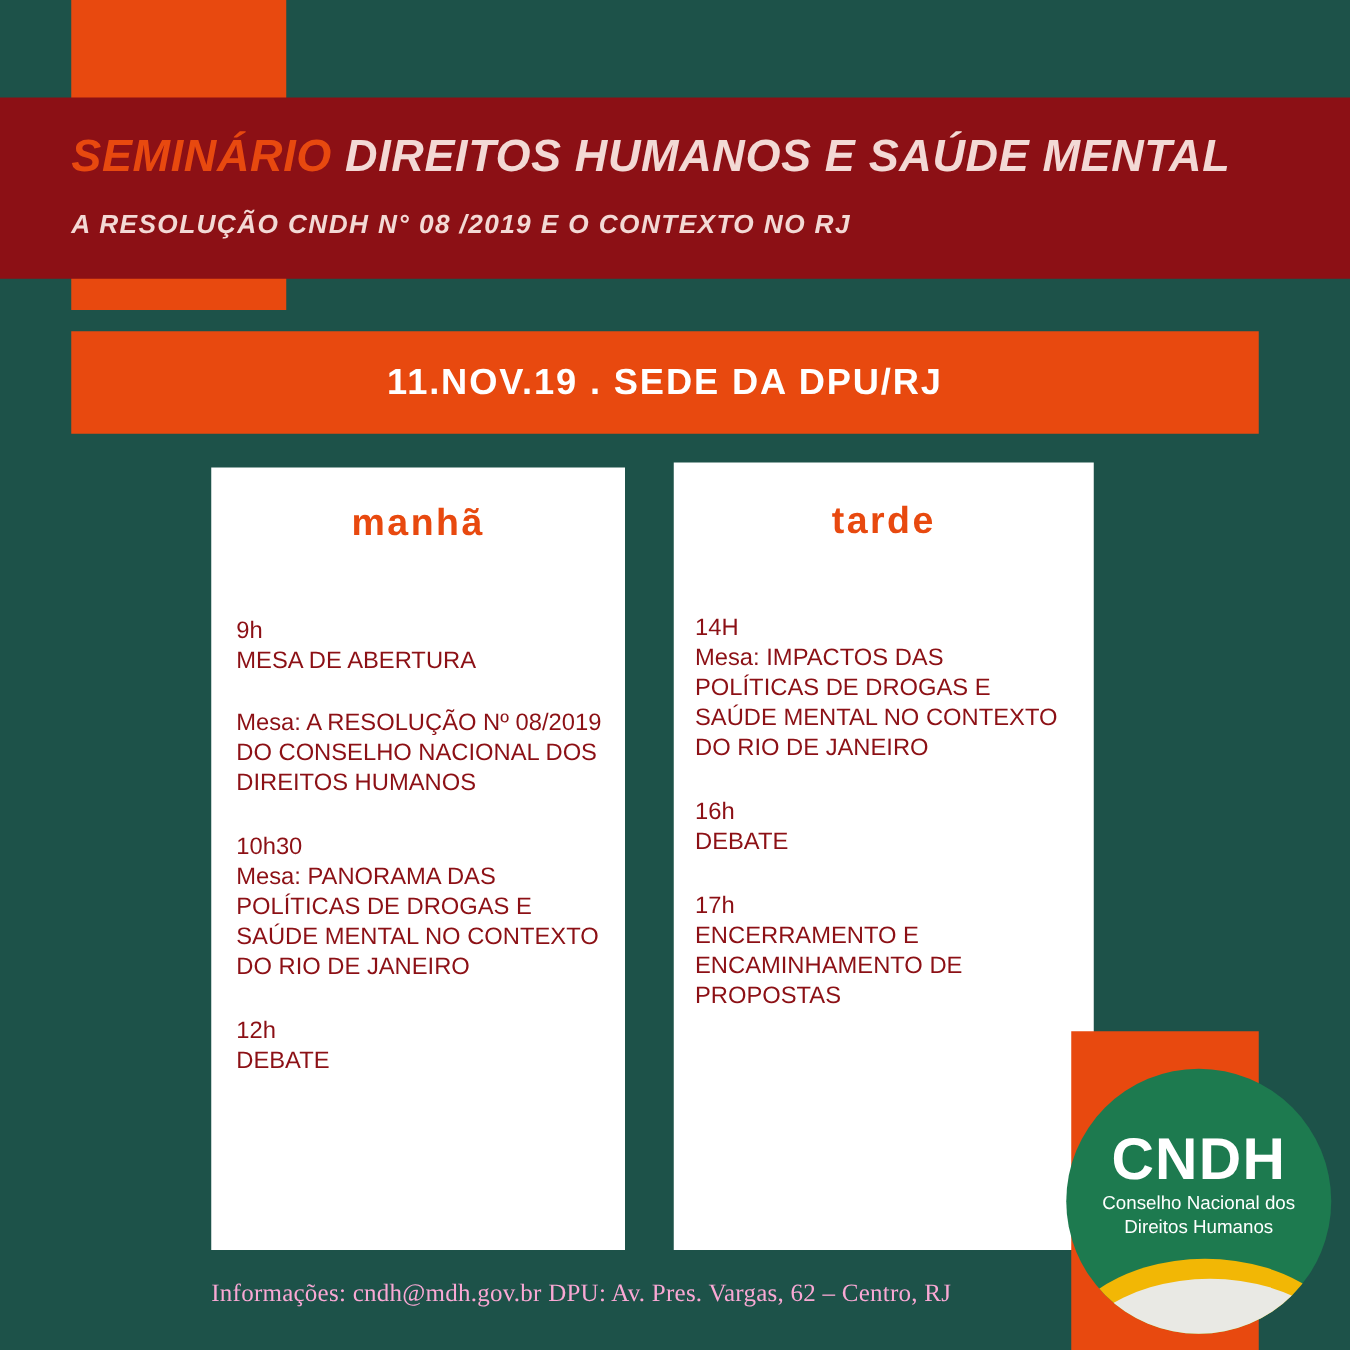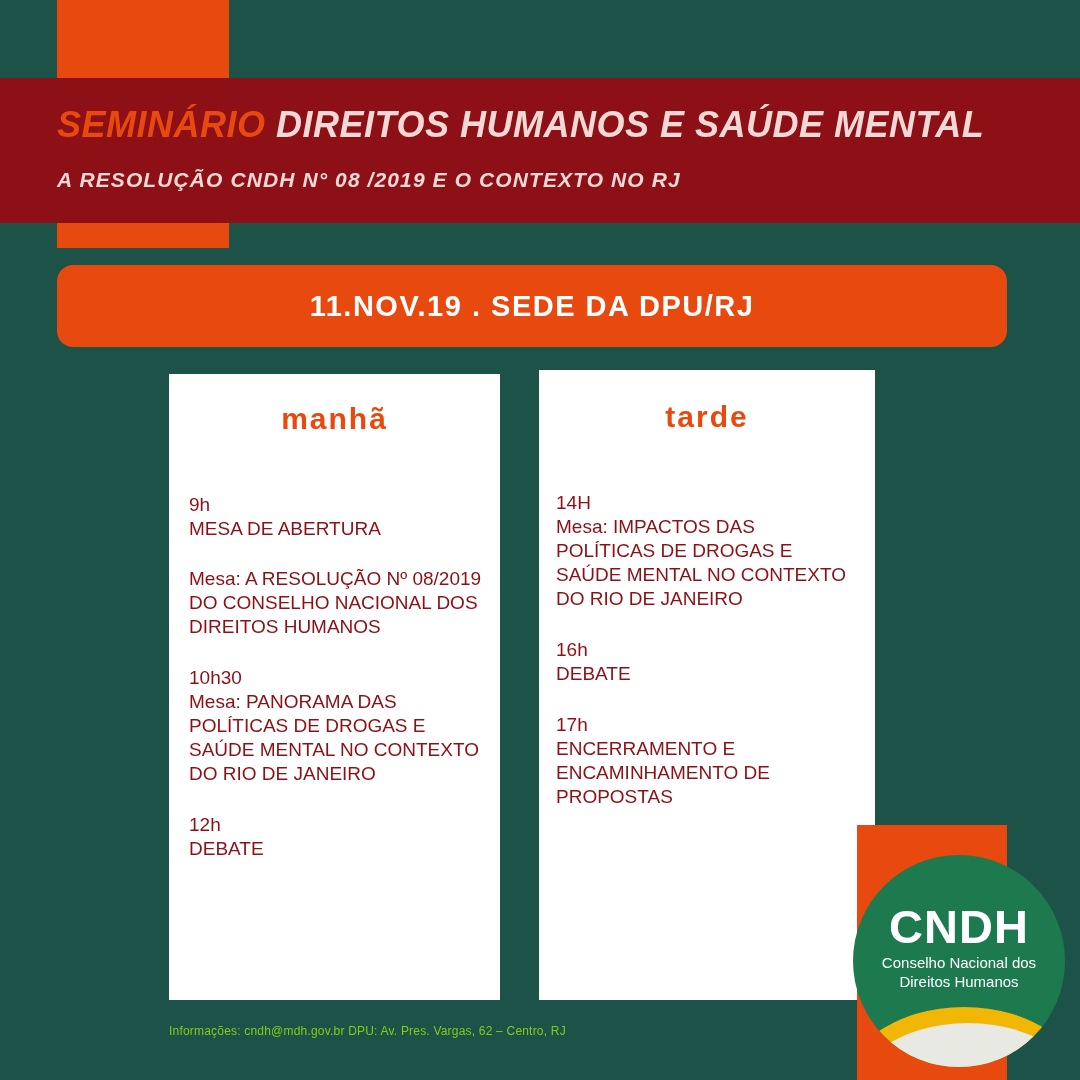--- a/index.html
+++ b/index.html
@@ -50,21 +50,20 @@
   }
 
   
   .date-bar {
     position: absolute;
     left: 57px; top: 265px; width: 950px; height: 82px;
     background: #e8490f;
     display: flex;
     align-items: center;
     justify-content: center;
-    border-radius: 16px;
   }
   .date-bar-text {
     font-size: 29px;
     font-weight: bold;
     letter-spacing: 1.5px;
     color: #ffffff;
   }
 
   
   .card {
@@ -97,23 +96,24 @@
   .slot-desc {
     color: #8c1015;
     font-size: 19px;
     line-height: 24px;
   }
 
   
   .footer-info {
     position: absolute;
     left: 169px; top: 1024px;
-    color: #84cc16;
-    font-size: 12px;
+    color: #f9a8d4;
+    font-size: 20px;
     letter-spacing: 0.2px;
+    font-family: Liberation Serif, serif;
   }
 
   
   .deco-orange-bottom {
     position: absolute;
     left: 857px; top: 825px; width: 150px; height: 255px;
     background: #e8490f;
   }
   .logo {
     position: absolute;

